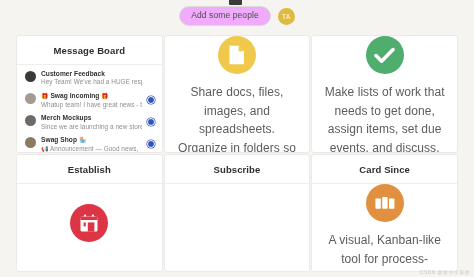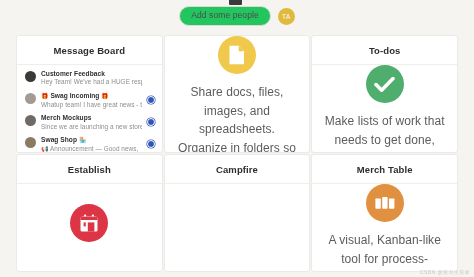--- a/index.html
+++ b/index.html
@@ -29,21 +29,21 @@
     position: absolute;
     left: 229px;
     top: -4px;
     width: 13px;
     height: 9px;
     background: #3b3b3b;
     border-radius: 1px;
   }
   .add-people-btn {
     border: 1px solid #dddbd6;
-    background: #22c55e;
+    background: #f0abfc;
     border-radius: 14px;
     padding: 4px 11px 5px;
     font-size: 8.5px;
     color: #4c4c4c;
     letter-spacing: .1px;
     line-height: 1;
     cursor: pointer;
     white-space: nowrap;
   }
   .avatar-pill {
@@ -250,53 +250,52 @@
         <svg width="17" height="20" viewBox="0 0 17 20" aria-hidden="true">
           <path d="M1.5 0.8 h9.2 L16 6.2 V19.2 H1.5 Z" fill="#ffffff"></path>
           <path d="M10.7 0.8 V6.2 H16 Z" fill="#f0c84b"></path>
         </svg>
       </div>
       <div class="card-desc">Share docs, files, images, and spreadsheets. Organize in folders so they're easy to find.</div>
     </div>
   </div>
 
   <div class="card">
-    <div class="card-title">To-dos</div>
     <div class="card-body">
       <div class="icon-circle" style="background:#4fad6e">
         <svg width="21" height="17" viewBox="0 0 21 17" aria-hidden="true">
           <path d="M2 8.6 L7.6 14.2 L19 2.6" fill="none" stroke="#ffffff" stroke-width="3.6" stroke-linecap="round" stroke-linejoin="round"></path>
         </svg>
       </div>
-      <div class="card-desc">Make lists of work that needs to get done, columns items, set due dates, and discuss.</div>
+      <div class="card-desc">Make lists of work that needs to get done, assign items, set due events, and discuss.</div>
     </div>
   </div>
 
   <div class="card">
     <div class="card-title">Establish</div>
     <div class="card-body">
       <div class="icon-circle" style="background:#dc3545">
         <svg width="20" height="19" viewBox="0 0 20 19" aria-hidden="true">
           <rect x="1.5" y="2.6" width="17" height="15" rx="1.6" fill="#ffffff"></rect>
           <rect x="5" y="0.6" width="2.2" height="4" rx="1.1" fill="#ffffff"></rect>
           <rect x="12.8" y="0.6" width="2.2" height="4" rx="1.1" fill="#ffffff"></rect>
           <rect x="1.5" y="2.6" width="17" height="3.4" fill="#dc3545"></rect>
           <rect x="4.6" y="8.4" width="2.2" height="4" fill="#dc3545"></rect>
           <rect x="8.8" y="8.4" width="6.6" height="9.2" fill="#dc3545"></rect>
         </svg>
       </div>
     </div>
   </div>
 
   <div class="card">
-    <div class="card-title">Campfire</div>
-  </div>
-
-  <div class="card">
-    <div class="card-title">Merch Table</div>
+    <div class="card-title">Subscribe</div>
+  </div>
+
+  <div class="card">
+    <div class="card-title">Card Since</div>
     <div class="card-body">
       <div class="icon-circle" style="background:#e0903f">
         <svg width="22" height="17" viewBox="0 0 22 17" aria-hidden="true">
           <rect x="1.4" y="3.4" width="5.4" height="10.4" rx="0.8" fill="#ffffff"></rect>
           <rect x="8.2" y="2.0" width="5.4" height="11.8" rx="0.8" fill="#ffffff"></rect>
           <rect x="15.0" y="3.4" width="5.4" height="10.4" rx="0.8" fill="#ffffff"></rect>
         </svg>
       </div>
       <div class="card-desc">A visual, Kanban-like tool for process-oriented work. Establish a workflow and move cards across columns.</div>
     </div>

